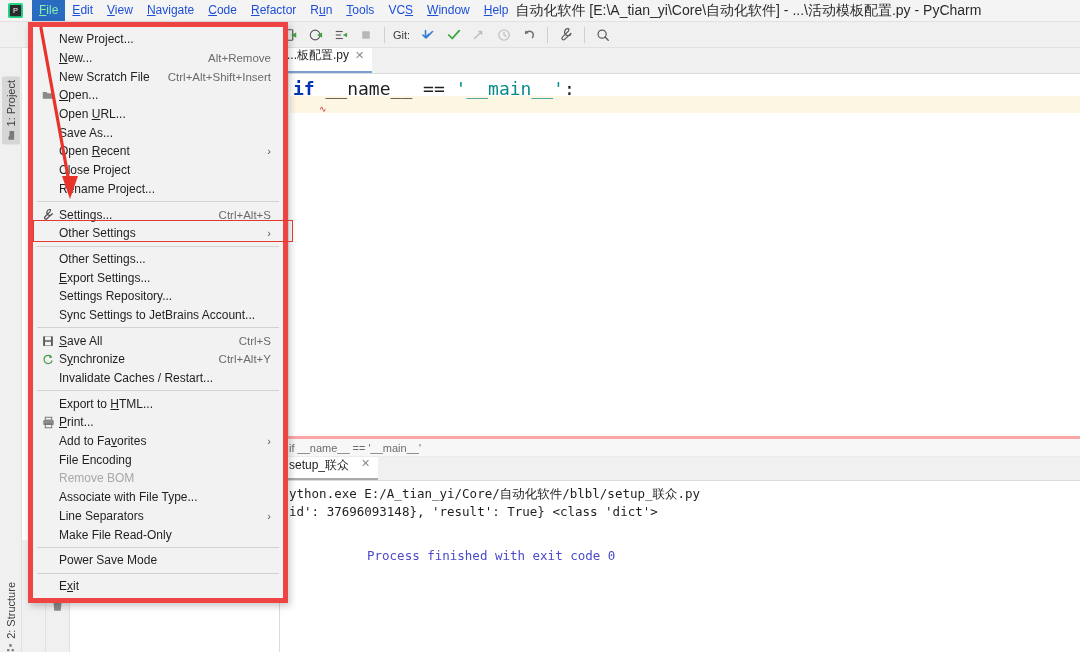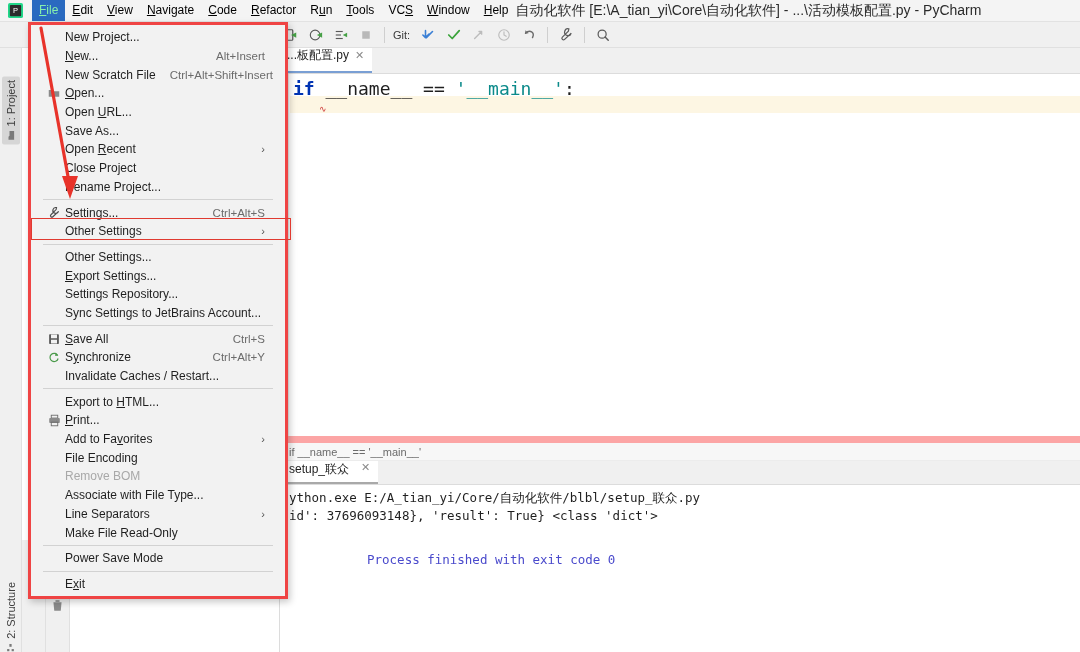--- a/index.html
+++ b/index.html
@@ -18,21 +18,21 @@
   .titlebar {
     position: absolute; left: 0; top: 0; width: 1080px; height: 22px;
     background: #f4f4f4; border-bottom: 1px solid #e2e2e2;
     display: flex; align-items: center;
   }
   .app-logo {
     width: 18px; height: 16px; margin-left: 6px; margin-right: 8px;
     display: flex; align-items: center; justify-content: center;
   }
   .menu-item {
-    padding: 3px 7px; font-size: 12px; color: #000000;
+    padding: 3px 7px; font-size: 12px; color: #1d4ed8;
     line-height: 15px; white-space: nowrap; cursor: default;
   }
   .menu-item.active { background: #2a6ac0; color: #86efac; }
   .menu-item u { text-decoration: underline; }
   .win-title {
     font-size: 14px; color: #2b2b2b; white-space: nowrap; text-align: center;
   }
 
   
   .toolbar {
@@ -108,21 +108,21 @@
     background: #fdf6e3;
   }
   .err-squiggle {
     position: absolute; left: 38px; top: 30px; width: 10px; height: 5px;
     color: #cc3333; font-size: 9px; font-family: "DejaVu Sans Mono", monospace;
   }
 
   
   .console-wrap {
     position: absolute; left: 281px; top: 436px; width: 799px; height: 216px;
-    background: #ffffff; border-top: 7px solid #fca5a5;
+    background: #ffffff; border-top: 3px solid #fca5a5;
   }
   .breadcrumb-bar {
     position: absolute; left: 0; top: 0; width: 799px; height: 18px;
     background: #f7f7f7; border-bottom: 1px solid #ececec;
     display: flex; align-items: center; padding-left: 8px;
     font-size: 11px; color: #6b6b6b;
   }
   .run-tabbar {
     position: absolute; left: 0; top: 18px; width: 799px; height: 24px;
     background: #f0f0f0; border-bottom: 1px solid #dcdcdc;
@@ -155,23 +155,23 @@
     background: #f0f0f0; border-right: 1px solid #e0e0e0;
     display: flex; flex-direction: column; align-items: center;
     gap: 8px; padding-top: 4px;
   }
   .gicon { width: 18px; height: 18px; display: flex; align-items: center; justify-content: center; }
   .gicon.sel { background: #d6d6d6; border-radius: 2px; }
 
   
   .dropdown {
     position: absolute; left: 28px; top: 22px; width: 260px;
-    background: #f2f2f2; border: 3px solid #ef4444;
+    background: #f2f2f2; border: 5px solid #ef4444;
     box-shadow: 2px 3px 7px rgba(0,0,0,0.22);
-    padding: 3px 12px; z-index: 50;
+    padding: 3px 4px; z-index: 50;
   }
   .mrow {
     position: relative; display: flex; align-items: center;
     height: 18.7px; padding: 0 8px 0 0; font-size: 12px; color: #1f1f1f;
     cursor: default;
   }
   .mrow .micon {
     width: 22px; min-width: 22px; display: flex;
     align-items: center; justify-content: center;
   }
@@ -399,21 +399,21 @@
 
   <div class="dropdown">
 
     <div class="mrow">
       <span class="micon"></span>
       <span class="mlabel">New Project...</span>
     </div>
     <div class="mrow">
       <span class="micon"></span>
       <span class="mlabel"><u>N</u>ew...</span>
-      <span class="mshort">Alt+Insert</span>
+      <span class="mshort">Alt+Remove</span>
     </div>
     <div class="mrow">
       <span class="micon"></span>
       <span class="mlabel">New Scratch File</span>
       <span class="mshort">Ctrl+Alt+Shift+Insert</span>
     </div>
     <div class="mrow">
       <span class="micon">
         <svg width="12" height="12" viewBox="0 0 16 16">
             <path d="M1 4 L6 4 L7.4 5.6 L15 5.6 L15 13 L1 13 Z" fill="#8a8a8a"></path>

